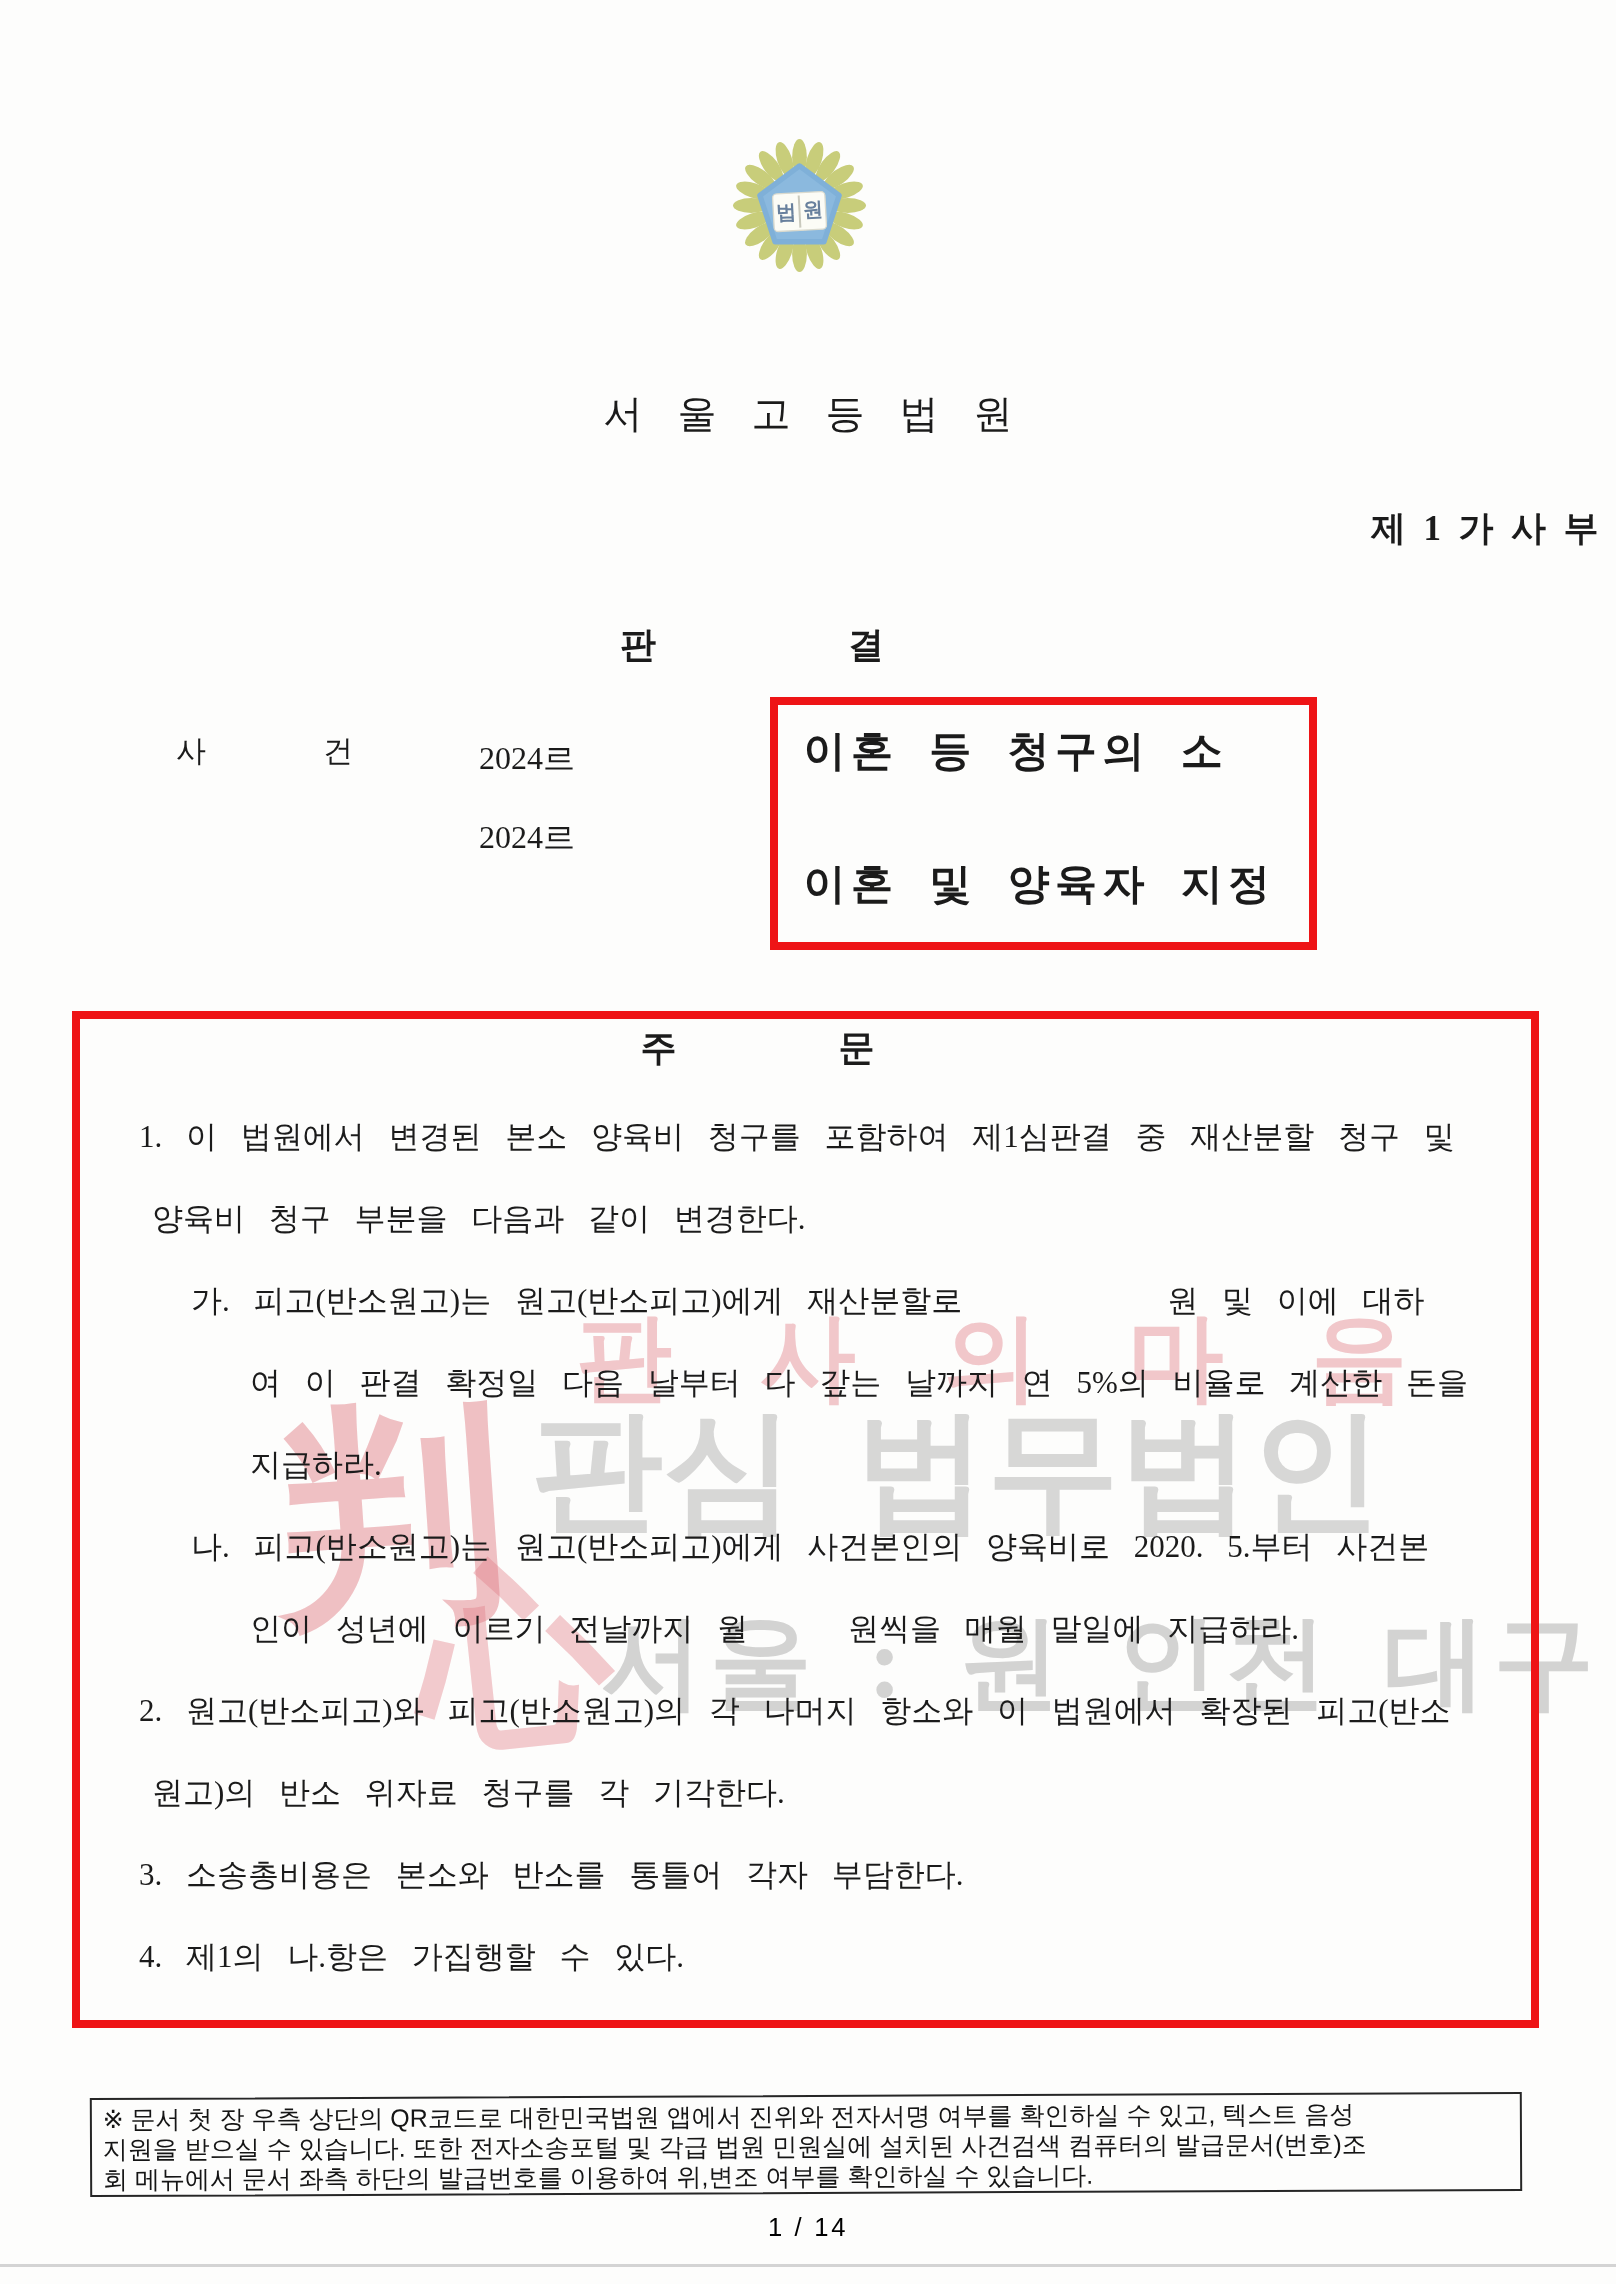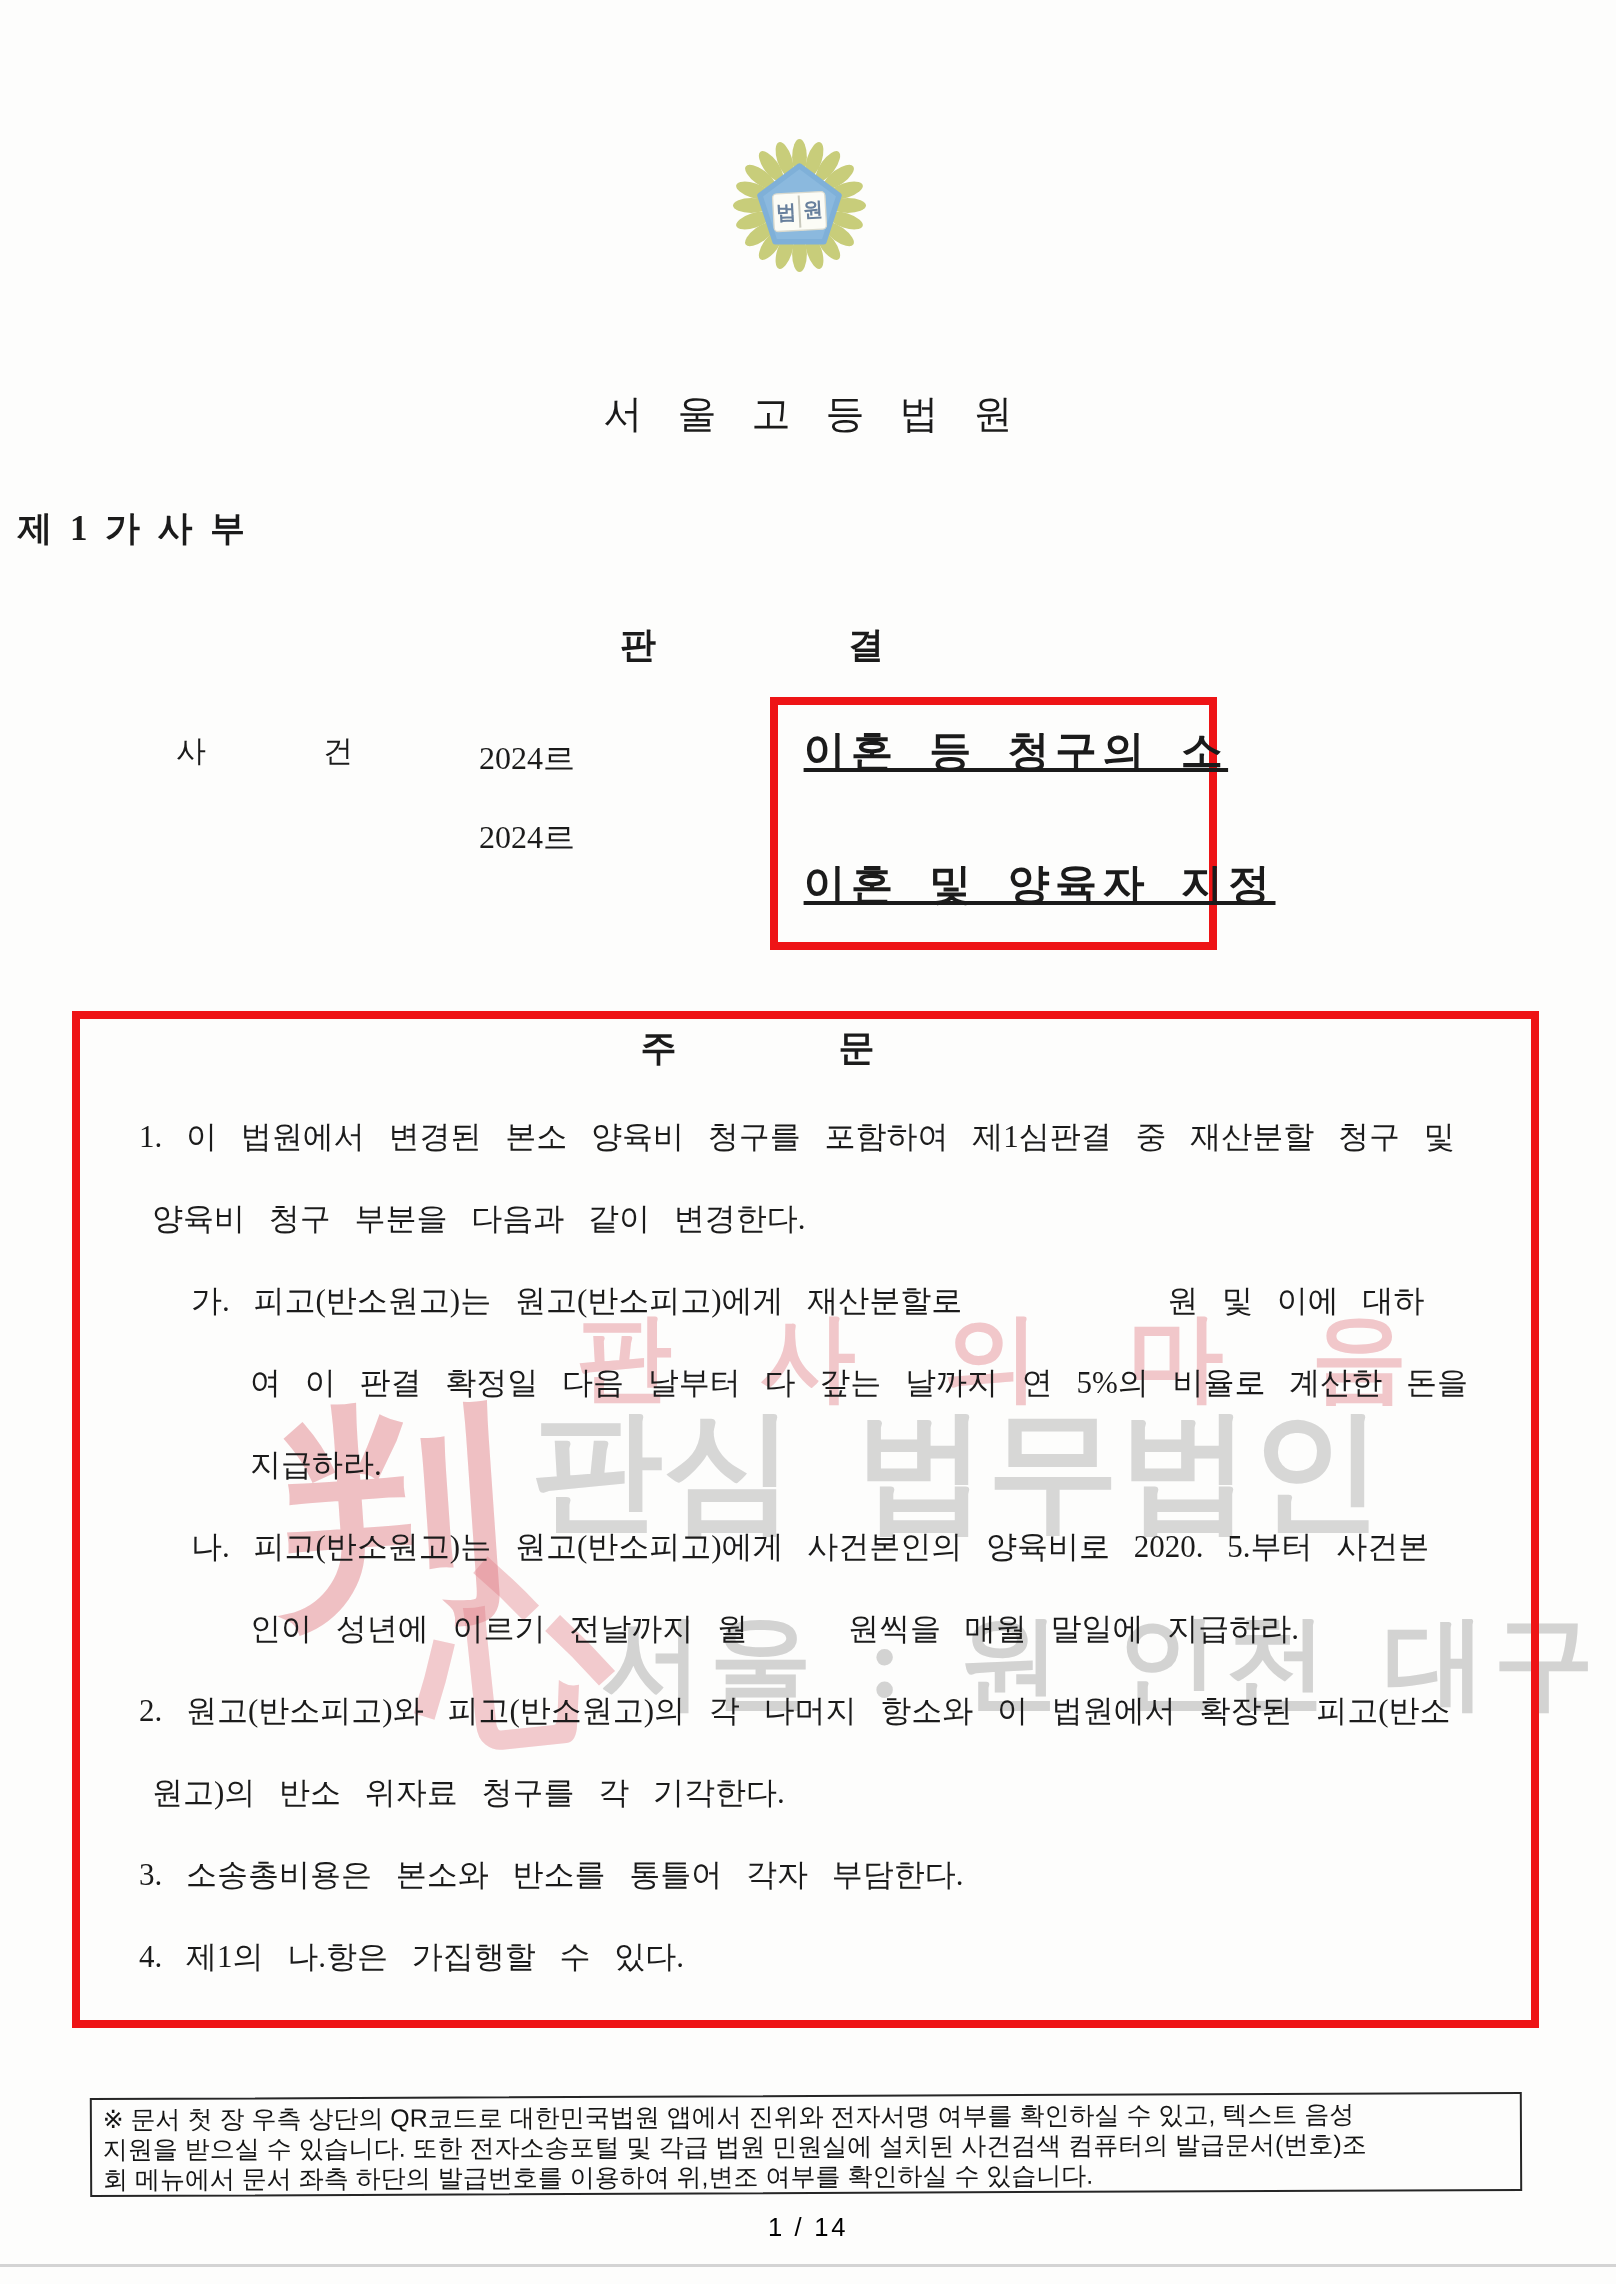--- a/index.html
+++ b/index.html
@@ -24,37 +24,37 @@
   
   .content { position:absolute; inset:0; z-index:2; }
   .seal { position:absolute; left:729px; top:135px; width:141px; height:141px; }
   .court-name {
     position:absolute; left:0; right:0; top:387px;
     text-align:center; font-size:39px; font-weight:normal;
     letter-spacing:35px; padding-left:35px; white-space:nowrap;
   }
   .division {
     position:absolute; left:0; right:0; top:505px;
-    text-align:left; font-size:35px; font-weight:bold;
+    text-align:right; font-size:35px; font-weight:bold;
     letter-spacing:17.5px; padding-left:17.5px; white-space:nowrap;
   }
   .judgment-title {
     position:absolute; left:0; right:0; top:621px;
     text-align:center; font-size:36px; font-weight:bold;
     letter-spacing:192px; padding-left:80px; white-space:nowrap;
   }
   .case-label {
     position:absolute; left:176px; top:731px;
     font-size:30px; letter-spacing:117px; white-space:nowrap;
   }
   .case-no-1 { position:absolute; left:479px; top:737px; font-size:32px; white-space:nowrap; }
   .case-no-2 { position:absolute; left:479px; top:816px; font-size:32px; white-space:nowrap; }
   .case-box {
-    position:absolute; left:770px; top:697px; width:447px; height:253px;
-    border:8px solid #ee1416; padding:15.5px 0 0 25.6px;text-decoration:underline;
+    position:absolute; left:770px; top:697px; width:547px; height:253px;
+    border:8px solid #ee1416; padding:15.5px 0 0 25.6px;
   }
   .case-title { font-size:42px; font-weight:bold; line-height:61px; letter-spacing:5.4px; word-spacing:15px; white-space:nowrap; }
   .case-title-1 { margin-bottom:72px; }
   .order-box {
     position:absolute; left:72px; top:1011px; width:1467px; height:1017px;
     border:8px solid #ee1416;
   }
   .order-heading {
     margin-top:10.8px; text-align:center;
     font-size:36px; font-weight:bold; line-height:36px;

